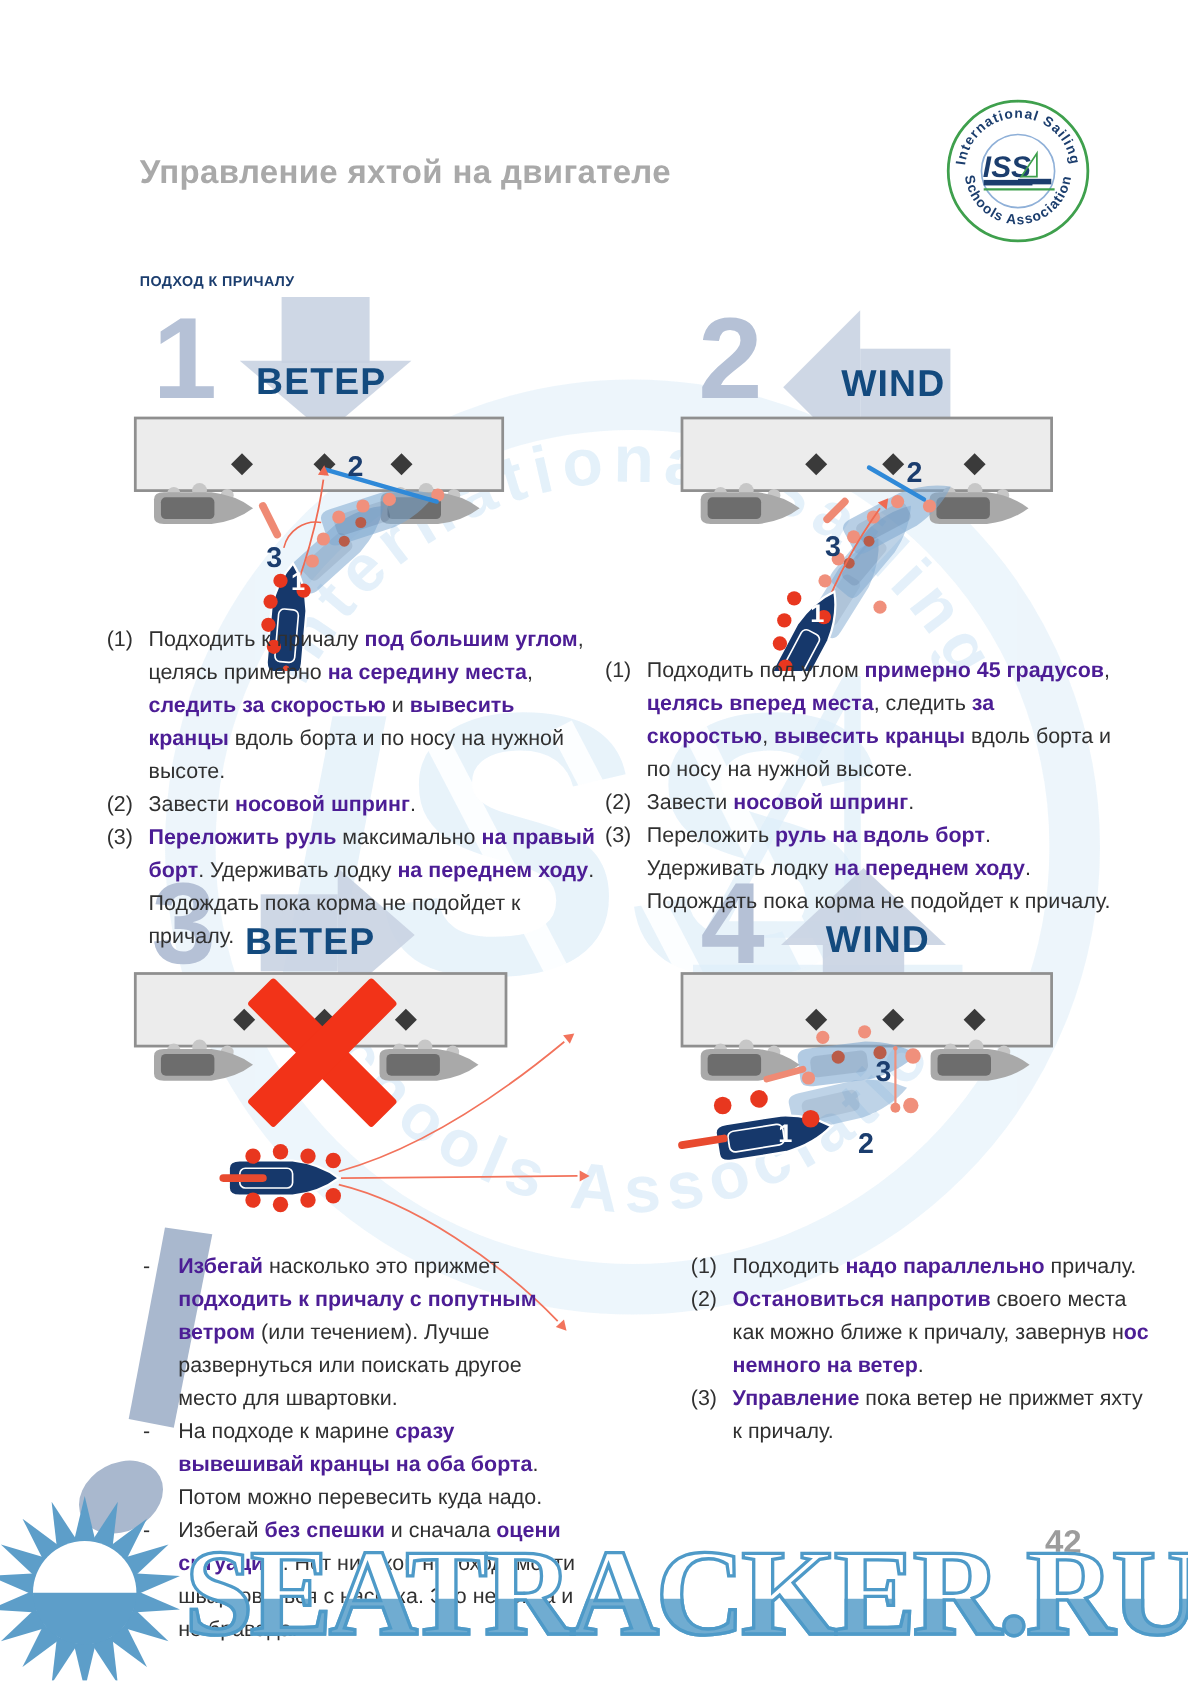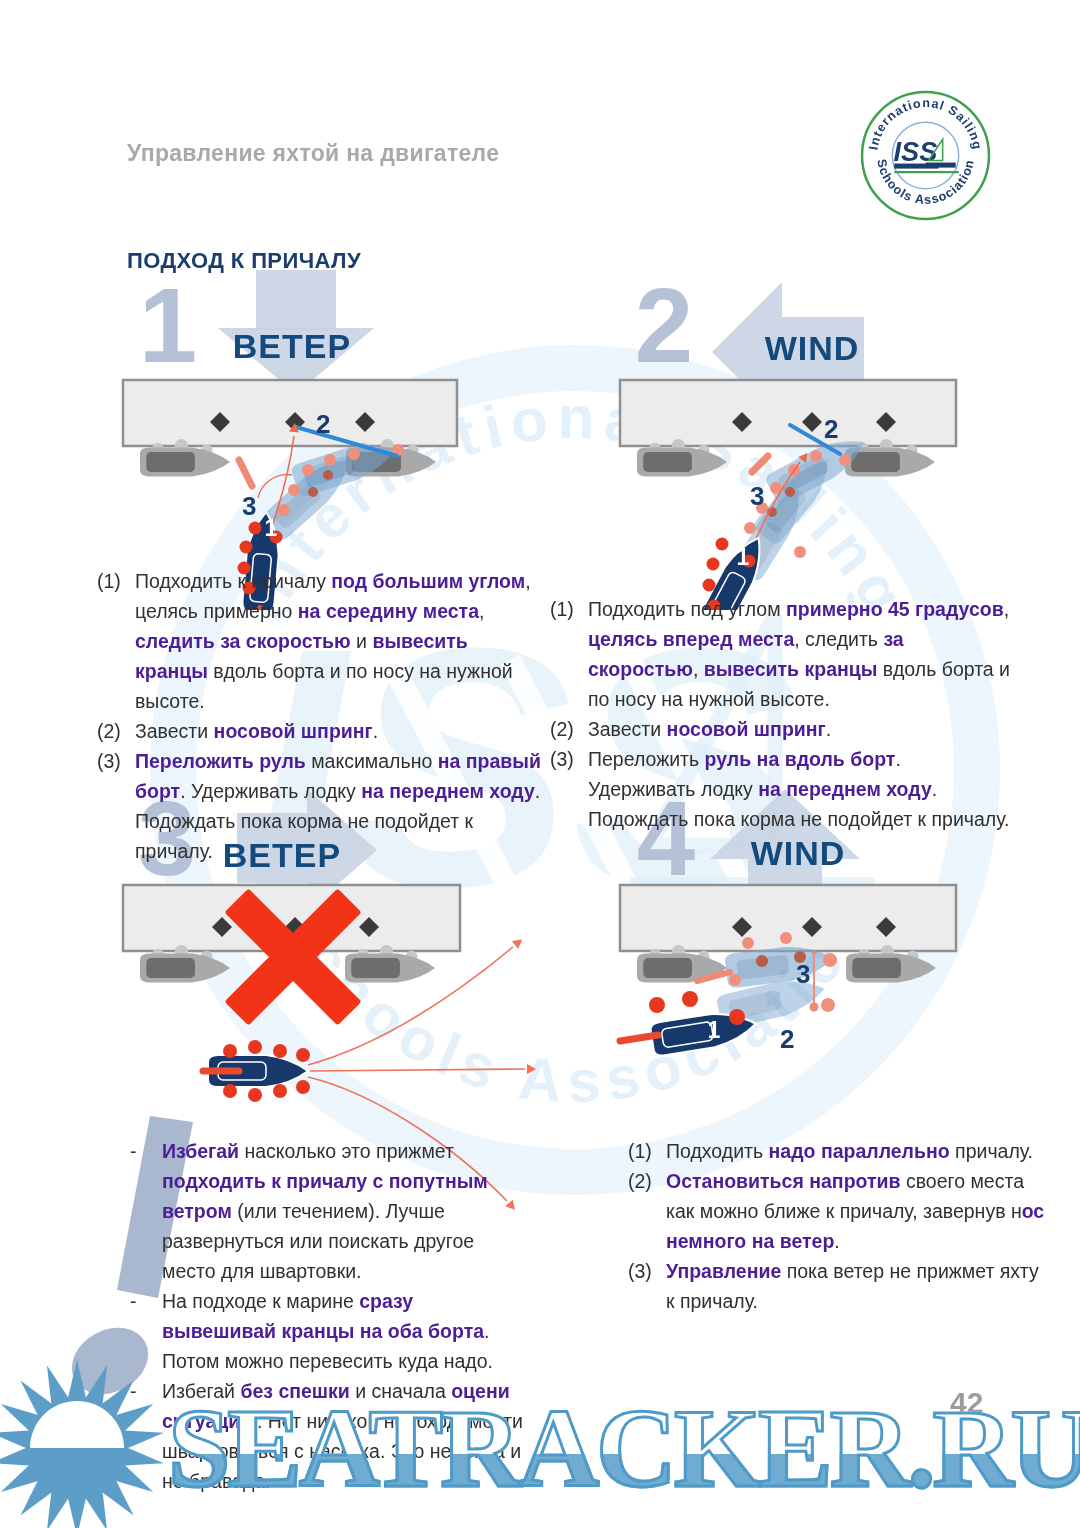--- a/index.html
+++ b/index.html
@@ -1,21 +1,21 @@
 <!DOCTYPE html>
 <html><head>
 <meta charset="utf-8">
 <style>
   html,body{margin:0;padding:0;background:#fff;}
   .page{position:relative;width:1080px;height:1528px;background:#fff;overflow:hidden;
         font-family:"Liberation Sans",sans-serif;color:#303030;}
   .abs{position:absolute;}
   
-  .doc-title{left:127px;top:140px;font-size:23px;font-weight:700;color:#a9a9a9;letter-spacing:.3px;z-index:2;}
-  .section-title{left:127px;top:248px;font-size:22px;font-weight:700;color:#1b3d6e;letter-spacing:.4px;z-index:2;}
+  .doc-title{left:127px;top:140px;font-size:30px;font-weight:700;color:#a9a9a9;letter-spacing:.3px;z-index:2;}
+  .section-title{left:127px;top:248px;font-size:13px;font-weight:700;color:#1b3d6e;letter-spacing:.4px;z-index:2;}
   
   .steps{z-index:3;font-size:19.5px;line-height:30px;color:#303030;}
   .step{display:flex;align-items:flex-start;}
   .step .marker{flex:0 0 38px;}
   .steps.dash .marker{flex:0 0 32px;}
   .step .content{flex:1;}
   .step b{font-weight:700;color:#4c1d95;}
   svg text{font-family:"Liberation Sans",sans-serif;}
   .panel-num{font-size:105px;font-weight:700;fill:#b5c1d6;}
   .wind-label{font-size:34px;font-weight:700;fill:#134a7e;letter-spacing:1px;}

